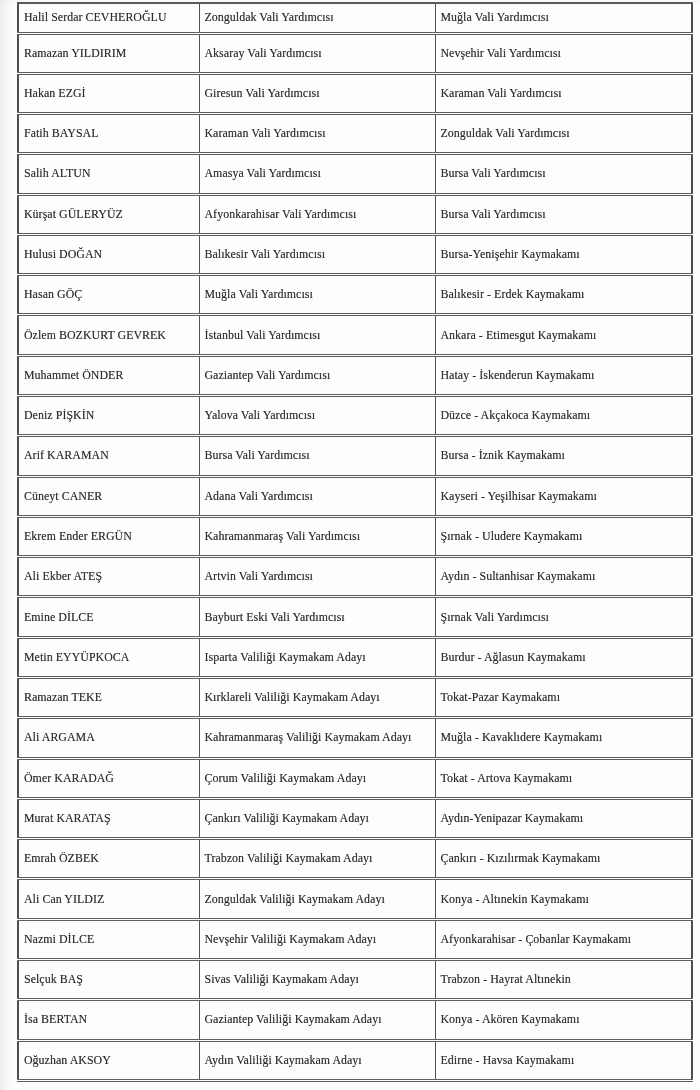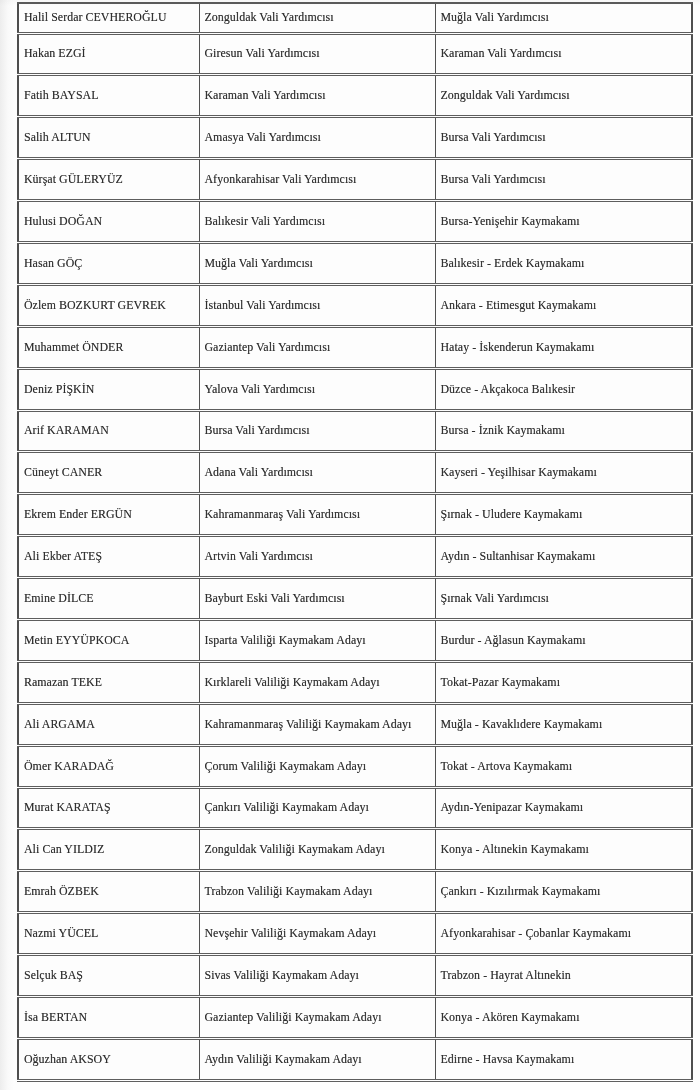--- a/index.html
+++ b/index.html
@@ -66,20 +66,25 @@
       <col class="c-from">
       <col class="c-to">
     </colgroup>
     <tbody id="table-body">
         <tr>
           <td>Halil Serdar CEVHEROĞLU</td>
           <td>Zonguldak Vali Yardımcısı</td>
           <td>Muğla Vali Yardımcısı</td>
         </tr>
         <tr>
+          <td>Ramazan YILDIRIM</td>
+          <td>Aksaray Vali Yardımcısı</td>
+          <td>Nevşehir Vali Yardımcısı</td>
+        </tr>
+        <tr>
           <td>Hakan EZGİ</td>
           <td>Giresun Vali Yardımcısı</td>
           <td>Karaman Vali Yardımcısı</td>
         </tr>
         <tr>
           <td>Fatih BAYSAL</td>
           <td>Karaman Vali Yardımcısı</td>
           <td>Zonguldak Vali Yardımcısı</td>
         </tr>
         <tr>
@@ -108,21 +113,21 @@
           <td>Ankara - Etimesgut Kaymakamı</td>
         </tr>
         <tr>
           <td>Muhammet ÖNDER</td>
           <td>Gaziantep Vali Yardımcısı</td>
           <td>Hatay - İskenderun Kaymakamı</td>
         </tr>
         <tr>
           <td>Deniz PİŞKİN</td>
           <td>Yalova Vali Yardımcısı</td>
-          <td>Düzce - Akçakoca Balıkesir</td>
+          <td>Düzce - Akçakoca Kaymakamı</td>
         </tr>
         <tr>
           <td>Arif KARAMAN</td>
           <td>Bursa Vali Yardımcısı</td>
           <td>Bursa - İznik Kaymakamı</td>
         </tr>
         <tr>
           <td>Cüneyt CANER</td>
           <td>Adana Vali Yardımcısı</td>
           <td>Kayseri - Yeşilhisar Kaymakamı</td>
@@ -161,31 +166,31 @@
           <td>Ömer KARADAĞ</td>
           <td>Çorum Valiliği Kaymakam Adayı</td>
           <td>Tokat - Artova Kaymakamı</td>
         </tr>
         <tr>
           <td>Murat KARATAŞ</td>
           <td>Çankırı Valiliği Kaymakam Adayı</td>
           <td>Aydın-Yenipazar Kaymakamı</td>
         </tr>
         <tr>
+          <td>Emrah ÖZBEK</td>
+          <td>Trabzon Valiliği Kaymakam Adayı</td>
+          <td>Çankırı - Kızılırmak Kaymakamı</td>
+        </tr>
+        <tr>
           <td>Ali Can YILDIZ</td>
           <td>Zonguldak Valiliği Kaymakam Adayı</td>
           <td>Konya - Altınekin Kaymakamı</td>
         </tr>
         <tr>
-          <td>Emrah ÖZBEK</td>
-          <td>Trabzon Valiliği Kaymakam Adayı</td>
-          <td>Çankırı - Kızılırmak Kaymakamı</td>
-        </tr>
-        <tr>
-          <td>Nazmi YÜCEL</td>
+          <td>Nazmi DİLCE</td>
           <td>Nevşehir Valiliği Kaymakam Adayı</td>
           <td>Afyonkarahisar - Çobanlar Kaymakamı</td>
         </tr>
         <tr>
           <td>Selçuk BAŞ</td>
           <td>Sivas Valiliği Kaymakam Adayı</td>
           <td>Trabzon - Hayrat Altınekin</td>
         </tr>
         <tr>
           <td>İsa BERTAN</td>

